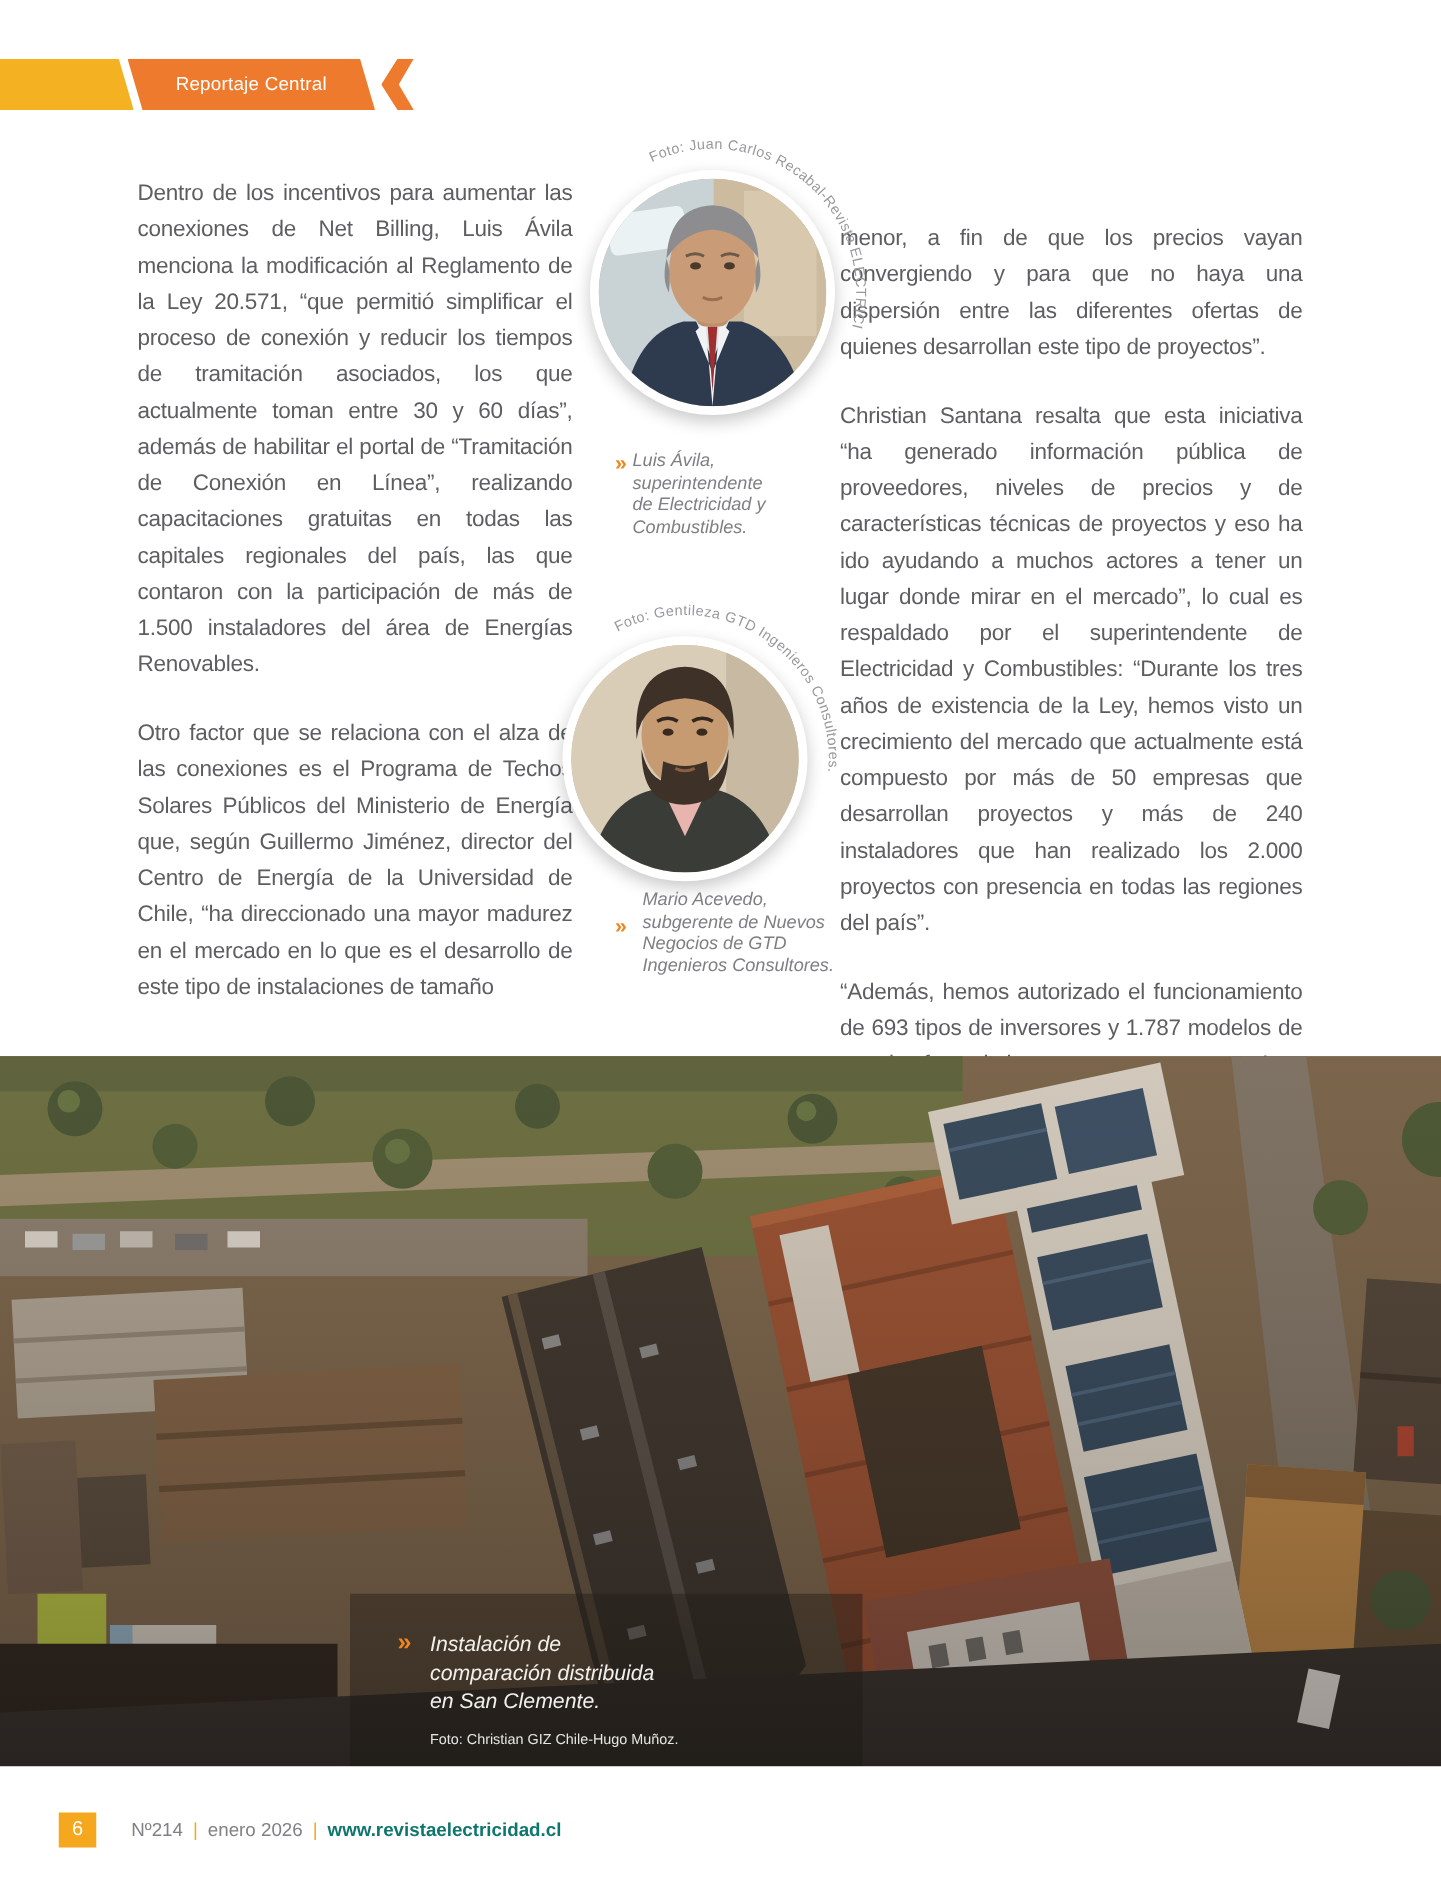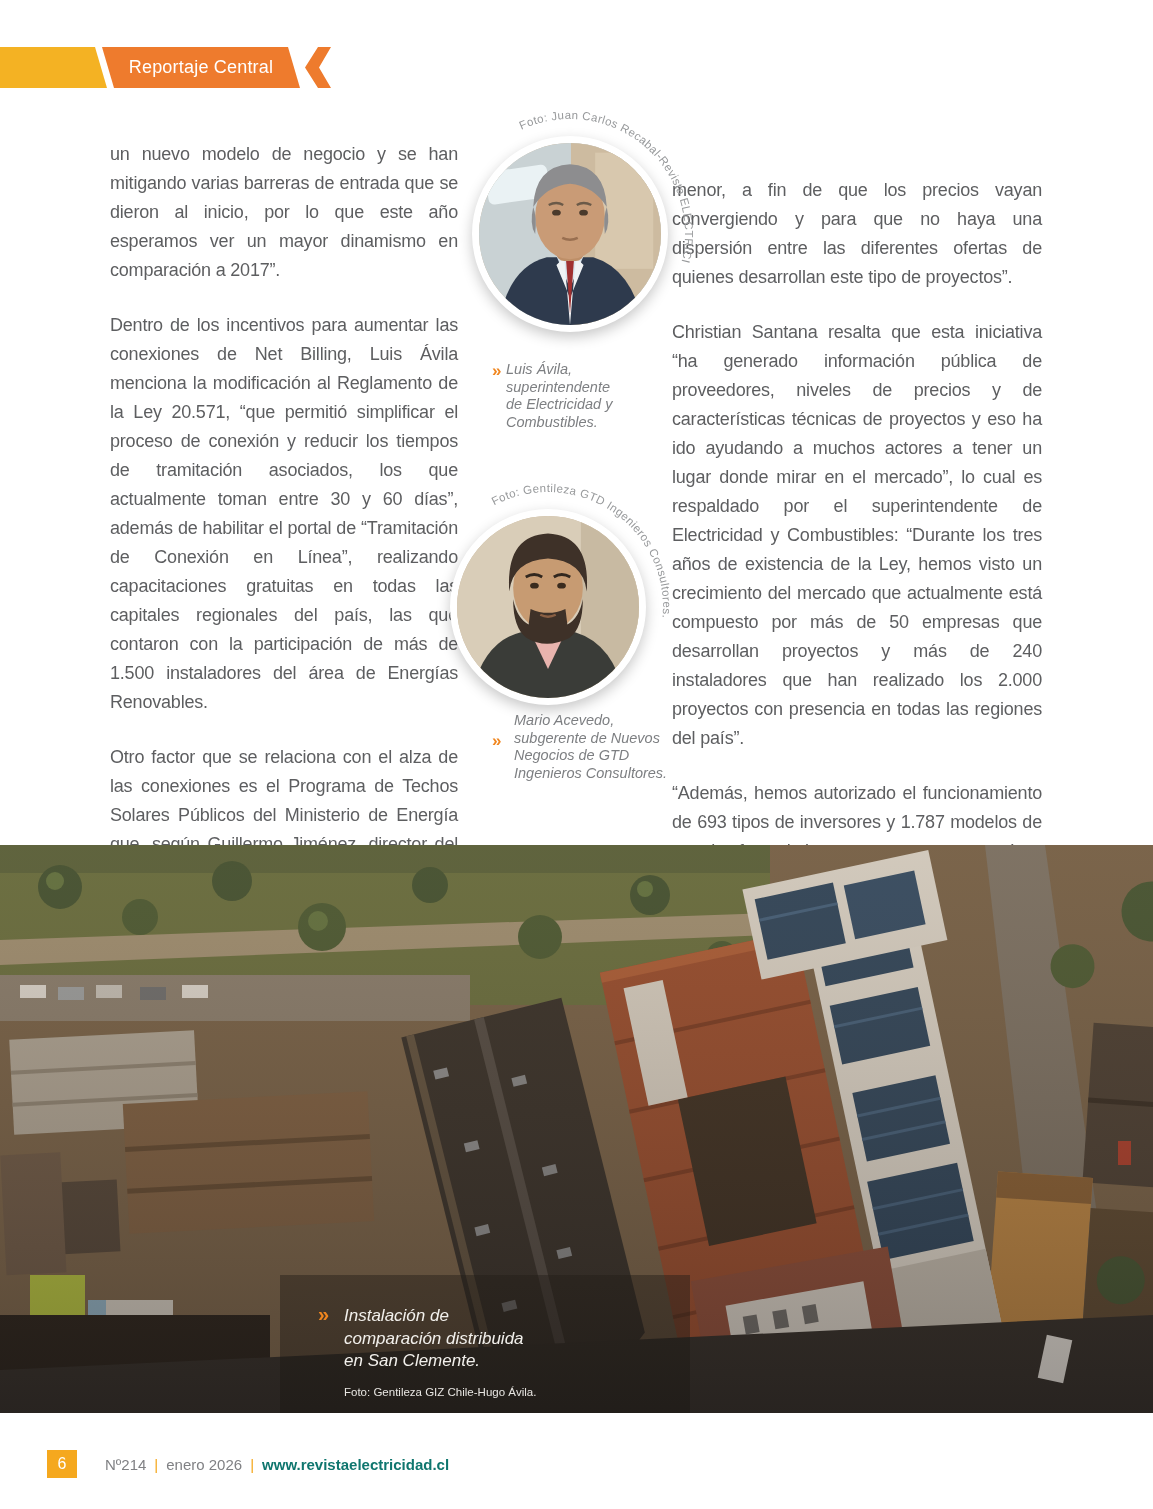--- a/index.html
+++ b/index.html
@@ -6,21 +6,21 @@
   .page{position:relative;width:1153px;height:1509px;background:#ffffff;
         font-family:"Liberation Sans",sans-serif;overflow:hidden;}
 
   
   .banner-piece{position:absolute;top:47px;height:41px;}
   .banner-yellow{left:0;width:107px;background:#F4B223;
     clip-path:polygon(0 0,95px 0,107px 41px,0 41px);}
   .banner-orange{left:102px;width:198px;background:#EE7B2D;
     clip-path:polygon(0 0,186px 0,198px 41px,12px 41px);
     display:flex;align-items:center;justify-content:center;}
-  .banner-label{color:#ffffff;font-size:18px;letter-spacing:.2px;text-align:center;}
+  .banner-label{color:#ffffff;font-size:15px;letter-spacing:.2px;text-align:center;}
   .banner-chevron{left:305px;width:26px;background:#EE7B2D;
     clip-path:polygon(26px 0,13px 0,0 20.5px,13px 41px,26px 41px,14px 20.5px);}
 
   
   .col{position:absolute;top:140px;font-size:18px;line-height:29px;color:#5D5E60;
        text-align:justify;letter-spacing:-0.2px;}
   .col p{margin:0 0 26px 0;}
   .col-left{left:110px;width:348px;}
   .col-right{left:672px;width:370px;margin-top:36px;}
 
@@ -70,21 +70,20 @@
 
 <div class="page">
 
   <div class="banner-piece banner-yellow"></div>
   <div class="banner-piece banner-orange">
     <span class="banner-label">Reportaje Central</span>
   </div>
   <div class="banner-piece banner-chevron"></div>
 
   <div class="col col-left">
-    <p>un nuevo modelo de negocio y se han mitigando varias barreras de entrada que se dieron al inicio, por lo que este año esperamos ver un mayor dinamismo en comparación a 2017”.</p>
     <p>Dentro de los incentivos para aumentar las conexiones de Net Billing, Luis Ávila menciona la modificación al Reglamento de la Ley 20.571, “que permitió simplificar el proceso de conexión y reducir los tiempos de tramitación asociados, los que actualmente toman entre 30 y 60 días”, además de habilitar el portal de “Tramitación de Conexión en Línea”, realizando capacitaciones gratuitas en todas las capitales regionales del país, las que contaron con la participación de más de 1.500 instaladores del área de Energías Renovables.</p>
     <p>Otro factor que se relaciona con el alza de las conexiones es el Programa de Techos Solares Públicos del Ministerio de Energía que, según Guillermo Jiménez, director del Centro de Energía de la Universidad de Chile, “ha direccionado una mayor madurez en el mercado en lo que es el desarrollo de este tipo de instalaciones de tamaño</p>
   </div>
 
   <div class="col col-right">
     <p>menor, a fin de que los precios vayan convergiendo y para que no haya una dispersión entre las diferentes ofertas de quienes desarrollan este tipo de proyectos”.</p>
     <p>Christian Santana resalta que esta iniciativa “ha generado información pública de proveedores, niveles de precios y de características técnicas de proyectos y eso ha ido ayudando a muchos actores a tener un lugar donde mirar en el mercado”, lo cual es respaldado por el superintendente de Electricidad y Combustibles: “Durante los tres años de existencia de la Ley, hemos visto un crecimiento del mercado que actualmente está compuesto por más de 50 empresas que desarrollan proyectos y más de 240 instaladores que han realizado los 2.000 proyectos con presencia en todas las regiones del país”.</p>
     <p>“Además, hemos autorizado el funcionamiento de 693 tipos de inversores y 1.787 modelos de paneles fotovoltaicos para operar con esta Ley. Cabe destacar que cerca del 50% de los inversores fotovoltaicos vienen pre-configurados con los ajustes de protecciones establecidos en la norma</p>
   </div>
 
@@ -272,21 +271,21 @@
       <polygon points="0,525 1153,470 1153,568 0,568" fill="#2B2826"></polygon>
       <rect x="1042" y="492" width="26" height="44" fill="#E8E6E2" transform="rotate(12 1055 514)"></rect>
       <rect x="1118" y="296" width="13" height="24" fill="#B33A2A"></rect>
       <rect x="280" y="430" width="410" height="138" fill="#141210" opacity="0.45"></rect>
       <rect x="0" y="0" width="1153" height="568" fill="url(#warm)"></rect>
     </svg>
     <span class="photo-caption-chevron">»</span>
     <div class="photo-caption">Instalación de
 comparación distribuida
 en San Clemente.</div>
-    <div class="photo-credit">Foto: Gentileza GIZ Chile-Hugo Ávila.</div>
+    <div class="photo-credit">Foto: Christian GIZ Chile-Hugo Muñoz.</div>
   </div>
 
   <div class="page-num">6</div>
   <div class="footer-meta">
     <span>Nº214</span><span class="footer-sep">|</span><span>enero 2026</span><span class="footer-sep">|</span><a href="#" class="footer-site">www.revistaelectricidad.cl</a>
   </div>
 
 </div>
 
 </body></html>

